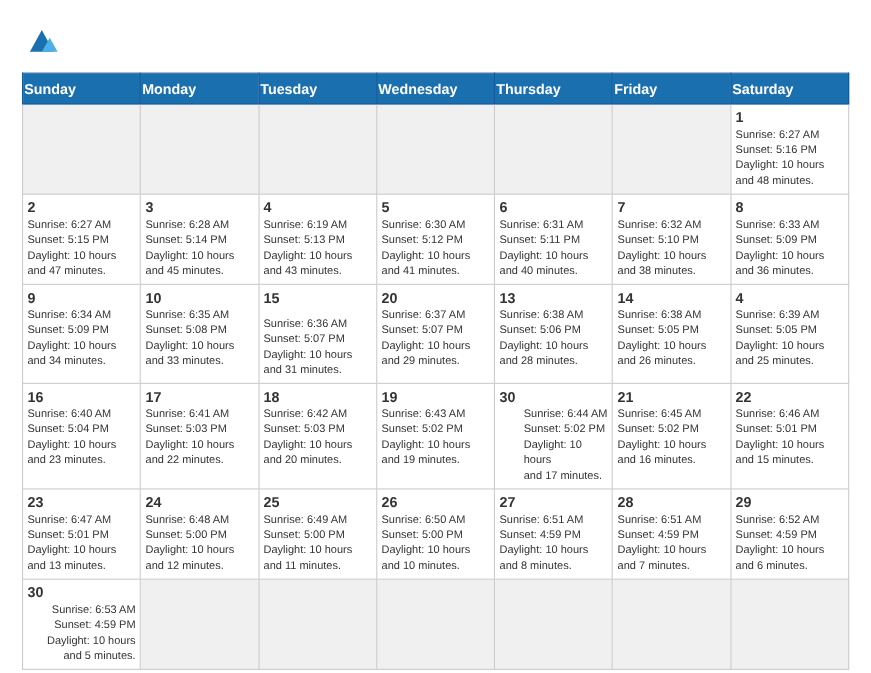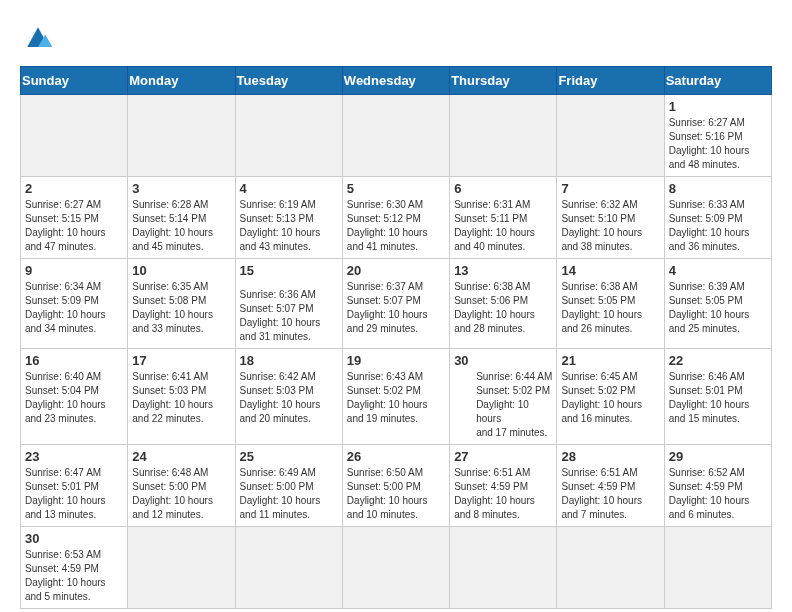--- a/index.html
+++ b/index.html
@@ -340,21 +340,21 @@
             <span class="day-num">29</span>
             <div class="day-info" style="white-space: pre-line;">Sunrise: 6:52 AM
 Sunset: 4:59 PM
 Daylight: 10 hours
 and 6 minutes.</div>
           </td>
         </tr>
         <tr class="last-row">
           <td>
             <span class="day-num">30</span>
-            <div class="day-info" style="white-space: pre-line;">Sunrise: 6:53 AM
+            <div class="day-info" style="white-space: pre-line; text-align: right;">Sunrise: 6:53 AM
 Sunset: 4:59 PM
 Daylight: 10 hours
 and 5 minutes.</div>
           </td>
           <td class="empty"></td>
           <td class="empty"></td>
           <td class="empty"></td>
           <td class="empty"></td>
           <td class="empty"></td>
           <td class="empty"></td>

